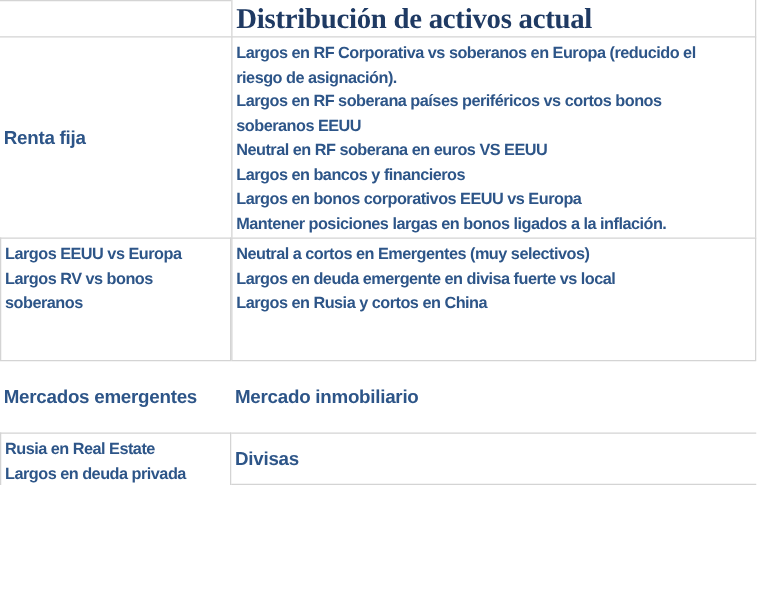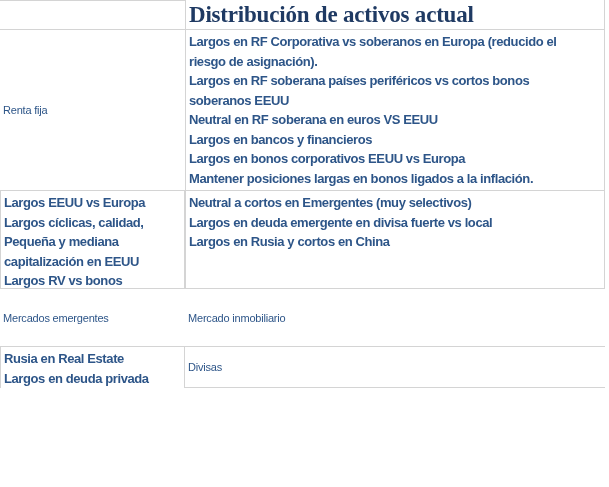--- a/index.html
+++ b/index.html
@@ -27,21 +27,21 @@
   .top-edge{border-top:1px solid var(--border);}
   .bottom-edge{border-bottom:1px solid var(--border);}
   .title-cell{display:flex;align-items:center;}
   .title-cell h1{
     font-family:"Liberation Serif",serif;
     font-size:23px;font-weight:bold;color:var(--title);
     padding-left:3px;letter-spacing:-0.2px;white-space:nowrap;
   }
   .label-cell{display:flex;align-items:center;padding-left:3px;}
   .label-cell span{
-    font-size:11px;font-weight:normal;color:var(--text);letter-spacing:-0.2px;
+    font-size:15px;font-weight:bold;color:var(--text);letter-spacing:-0.2px;
   }
   .body-cell{padding:2px 16px 0 3px;}
   .line{
     font-size:13px;font-weight:bold;color:var(--text);
     line-height:19.5px;letter-spacing:-0.4px;
   }
 </style>
 </head>
 <body>
 
@@ -60,21 +60,20 @@
       <div class="line">Largos en RF Corporativa vs soberanos en Europa (reducido el riesgo de asignación).</div>
       <div class="line">Largos en RF soberana países periféricos vs cortos bonos soberanos EEUU</div>
       <div class="line">Neutral en RF soberana en euros VS EEUU</div>
       <div class="line">Largos en bancos y financieros</div>
       <div class="line">Largos en bonos corporativos EEUU vs Europa</div>
       <div class="line">Mantener posiciones largas en bonos ligados a la inflación.</div>
     </div>
 
     <div class="cell right bt body-cell">
       <div class="line">Largos EEUU vs Europa</div>
-      <div class="line">Largos cíclicas, calidad, Pequeña y mediana capitalización en EEUU</div>
       <div class="line">Largos RV vs bonos soberanos</div>
     </div>
 
     <div class="cell right bt body-cell">
       <div class="line">Neutral a cortos en Emergentes (muy selectivos)</div>
       <div class="line">Largos en deuda emergente en divisa fuerte vs local</div>
       <div class="line">Largos en Rusia y cortos en China</div>
     </div>
     <div class="cell left bt label-cell">
       <span>Mercados emergentes</span>

